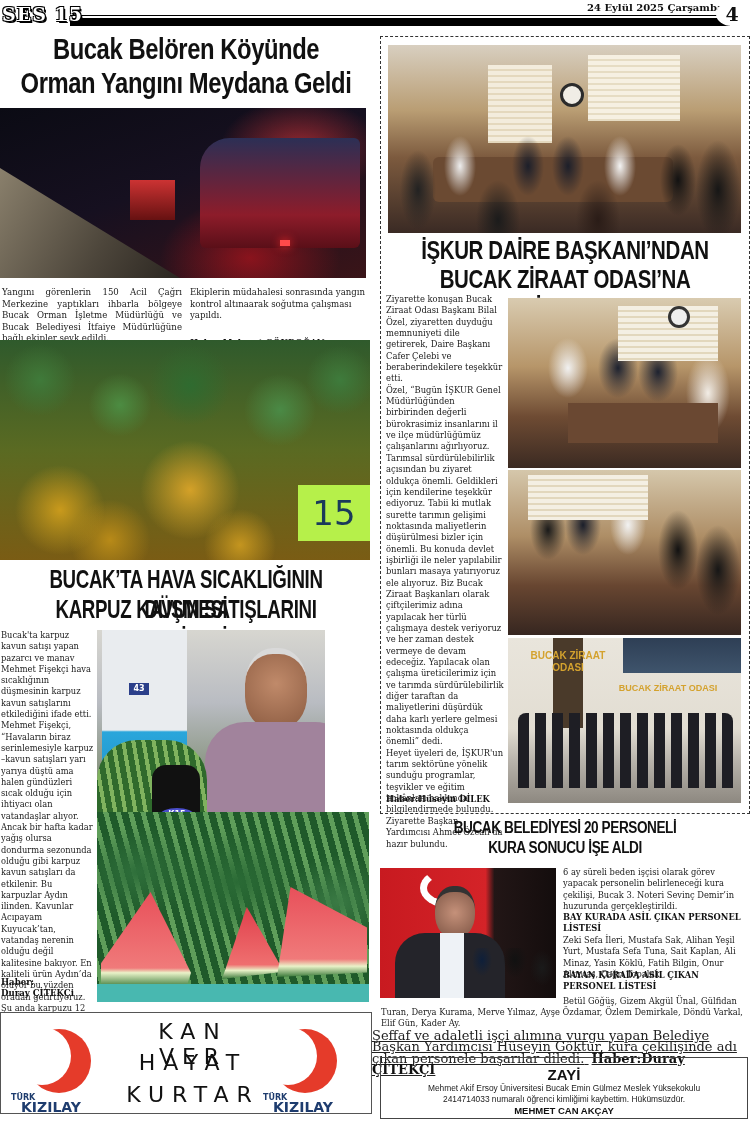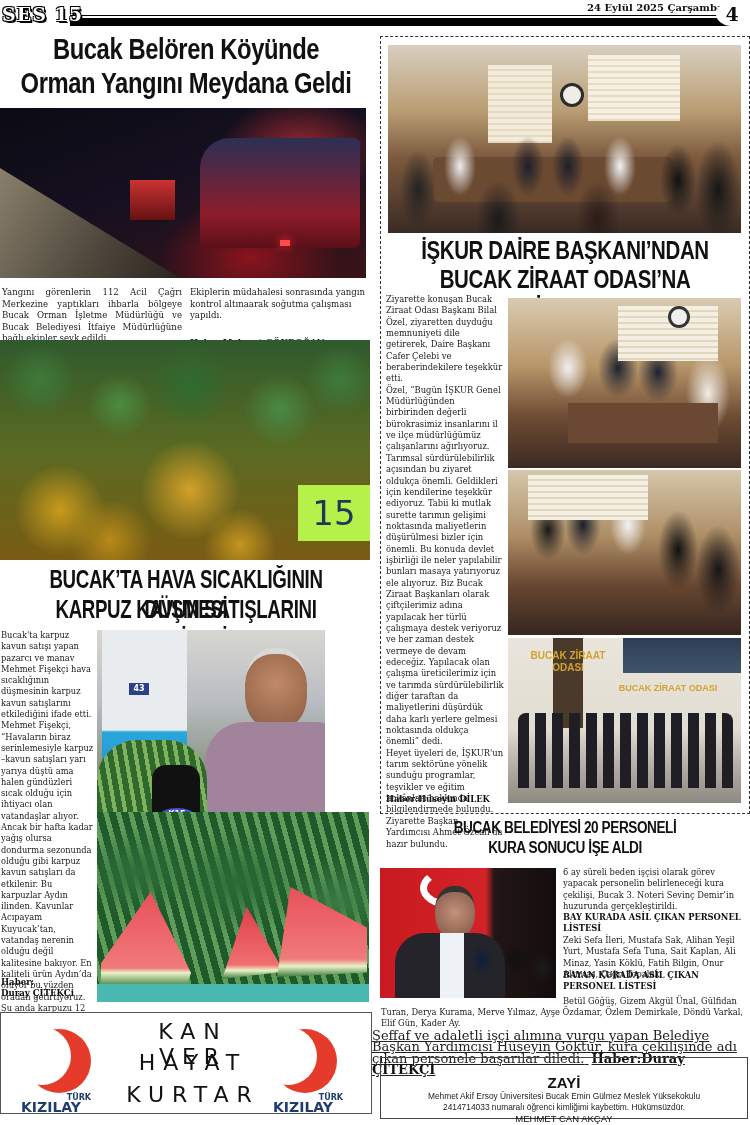--- a/index.html
+++ b/index.html
@@ -26,29 +26,29 @@
 
   .photo { overflow: hidden; }
 
   
   .dashed-box { left: 380px; top: 36px; width: 370px; height: 778px; border: 1px dashed #333; }
 
   
   .ad-box { left: 0; top: 1012px; width: 372px; height: 102px; border: 1px solid #555; background: #fff; }
   .crescent { width: 64px; height: 64px; border-radius: 50%; background: #e53b2a; position: absolute; }
   .crescent::after { content: ""; position: absolute; width: 58px; height: 58px; border-radius: 50%; background: #fff; left: -14px; top: -2px; }
-  .kiz-turk { font-family: "DejaVu Sans", sans-serif; font-weight: bold; font-size: 8px; color: #1e3c6e; text-align: right; position: absolute; }
+  .kiz-turk { font-family: "DejaVu Sans", sans-serif; font-weight: bold; font-size: 8px; color: #1e3c6e; text-align: left; position: absolute; }
   .kiz-name { font-family: "DejaVu Sans", sans-serif; font-weight: bold; font-size: 14px; color: #1e3c6e; text-align: center; position: absolute; }
   .kanver { font-family: "DejaVu Sans", sans-serif; font-size: 22px; letter-spacing: 8px; color: #111; text-align: center; position: absolute; left: 122px; width: 140px; }
 
   
   .zayi-box { left: 380px; top: 1057px; width: 368px; height: 62px; border: 1px solid #444; text-align: center; }
-  .zayi-title { font-family: "Liberation Sans", sans-serif; font-weight: bold; font-size: 15px; margin-top: 16px; }
+  .zayi-title { font-family: "Liberation Sans", sans-serif; font-weight: bold; font-size: 15px; margin-top: 8px; }
   .zayi-text { font-family: "Liberation Sans", sans-serif; font-size: 8.4px; line-height: 11px; color: #222; }
-  .zayi-name { font-family: "Liberation Sans", sans-serif; font-weight: normal; font-size: 9.5px; }
+  .zayi-name { font-family: "Liberation Sans", sans-serif; font-weight: bold; font-size: 9.5px; }
 </style>
 </head>
 <body>
 
 <div class="abs top-rule-thin"></div>
 <div class="abs top-rule-thick"></div>
 <div class="abs brand">SES 15</div>
 <div class="abs date">24 Eylül 2025 Çarşamba</div>
 <div class="abs pageno">4</div>
 
@@ -59,21 +59,21 @@
        radial-gradient(ellipse 80px 50px at 300px 40px, rgba(255,60,60,0.55), transparent),
        radial-gradient(ellipse 60px 30px at 85px 200px, rgba(40,90,255,0.5), transparent),
        radial-gradient(ellipse 90px 60px at 250px 150px, rgba(200,20,30,0.6), transparent),
        linear-gradient(160deg, #0b0b14 0%, #161020 45%, #3a1418 100%);">
   <div class="abs" style="left:0; top:60px; width:180px; height:110px; background: linear-gradient(120deg,#8a806c,#4d463b 60%,#2a2520); clip-path: polygon(0 0, 40% 40%, 100% 100%, 0 100%);"></div>
   <div class="abs" style="left:200px; top:30px; width:160px; height:110px; background: linear-gradient(180deg,#2c2f55,#8d1c2a 70%,#5a0f18); border-radius: 30px 6px 6px 6px;"></div>
   <div class="abs" style="left:280px; top:132px; width:10px; height:6px; background:#ff4a4a; box-shadow: 0 0 10px #ff2a2a;"></div>
   <div class="abs" style="left:130px; top:72px; width:45px; height:40px; background: linear-gradient(#c33,#611);"></div>
 </div>
 
-<div class="abs body-text" style="left:2px; top:287px; width:180px; text-align:justify;">Yangını görenlerin 112 Acil Çağrı Merkezine yaptıkları ihbarla bölgeye Bucak Orman İşletme Müdürlüğü ve Bucak Belediyesi İtfaiye Müdürlüğüne bağlı ekipler sevk edildi.</div>
+<div class="abs body-text" style="left:2px; top:287px; width:180px; text-align:justify;">Yangını görenlerin 150 Acil Çağrı Merkezine yaptıkları ihbarla bölgeye Bucak Orman İşletme Müdürlüğü ve Bucak Belediyesi İtfaiye Müdürlüğüne bağlı ekipler sevk edildi.</div>
 <div class="abs body-text" style="left:190px; top:287px; width:180px;">Ekiplerin müdahalesi sonrasında yangın kontrol altınaarak soğutma çalışması yapıldı.</div>
 <div class="abs body-text byline" style="left:190px; top:338px; width:180px;">Haber:Mehmet GÖKDOĞAN</div>
 
 <div class="abs photo" style="left:0; top:340px; width:370px; height:220px; background:
        radial-gradient(circle 40px at 40px 40px, #3f7a3a, transparent 90%),
        radial-gradient(circle 35px at 120px 65px, #4c8c42, transparent 90%),
        radial-gradient(circle 45px at 190px 45px, #2f6b30, transparent 90%),
        radial-gradient(circle 40px at 280px 70px, #4a8a46, transparent 90%),
        radial-gradient(circle 38px at 340px 40px, #3e7b3c, transparent 90%),
        radial-gradient(circle 50px at 60px 170px, #c99a1c, transparent 90%),

